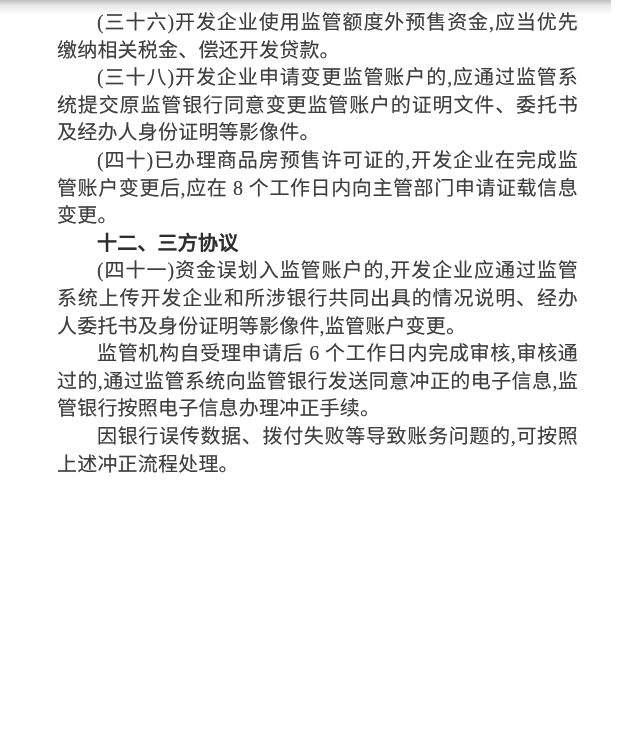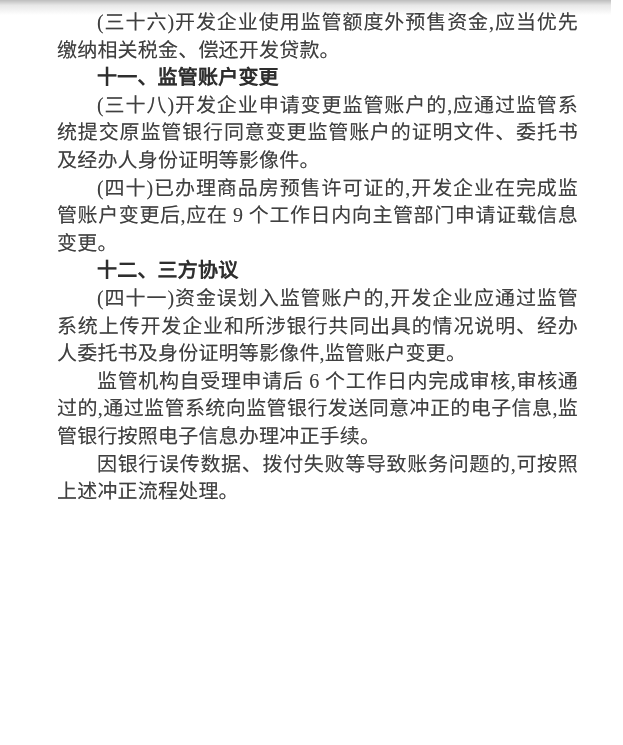--- a/index.html
+++ b/index.html
@@ -48,21 +48,20 @@
     text-align: left;
   }
 </style>
 </head>
 <body>
 
 <div class="page" style="background: rgb(255, 255, 255);">
   <div class="top-edge"></div>
   <div class="doc-body" style="color: rgb(63, 63, 63);">
       <p class="para">(三十六)开发企业使用监管额度外预售资金,应当优先缴纳相关税金、偿还开发贷款。</p>
-      <p class="heading" style="color: rgb(46, 46, 46);">十一、监管账户变更</p>
       <p class="para">(三十八)开发企业申请变更监管账户的,应通过监管系统提交原监管银行同意变更监管账户的证明文件、委托书及经办人身份证明等影像件。</p>
-      <p class="para">(四十)已办理商品房预售许可证的,开发企业在完成监管账户变更后,应在 9 个工作日内向主管部门申请证载信息变更。</p>
+      <p class="para">(四十)已办理商品房预售许可证的,开发企业在完成监管账户变更后,应在 8 个工作日内向主管部门申请证载信息变更。</p>
       <p class="heading" style="color: rgb(46, 46, 46);">十二、三方协议</p>
       <p class="para">(四十一)资金误划入监管账户的,开发企业应通过监管系统上传开发企业和所涉银行共同出具的情况说明、经办人委托书及身份证明等影像件,监管账户变更。</p>
       <p class="para">监管机构自受理申请后 6 个工作日内完成审核,审核通过的,通过监管系统向监管银行发送同意冲正的电子信息,监管银行按照电子信息办理冲正手续。</p>
       <p class="para">因银行误传数据、拨付失败等导致账务问题的,可按照上述冲正流程处理。</p>
     </div>
 </div>
 
 </body></html>

